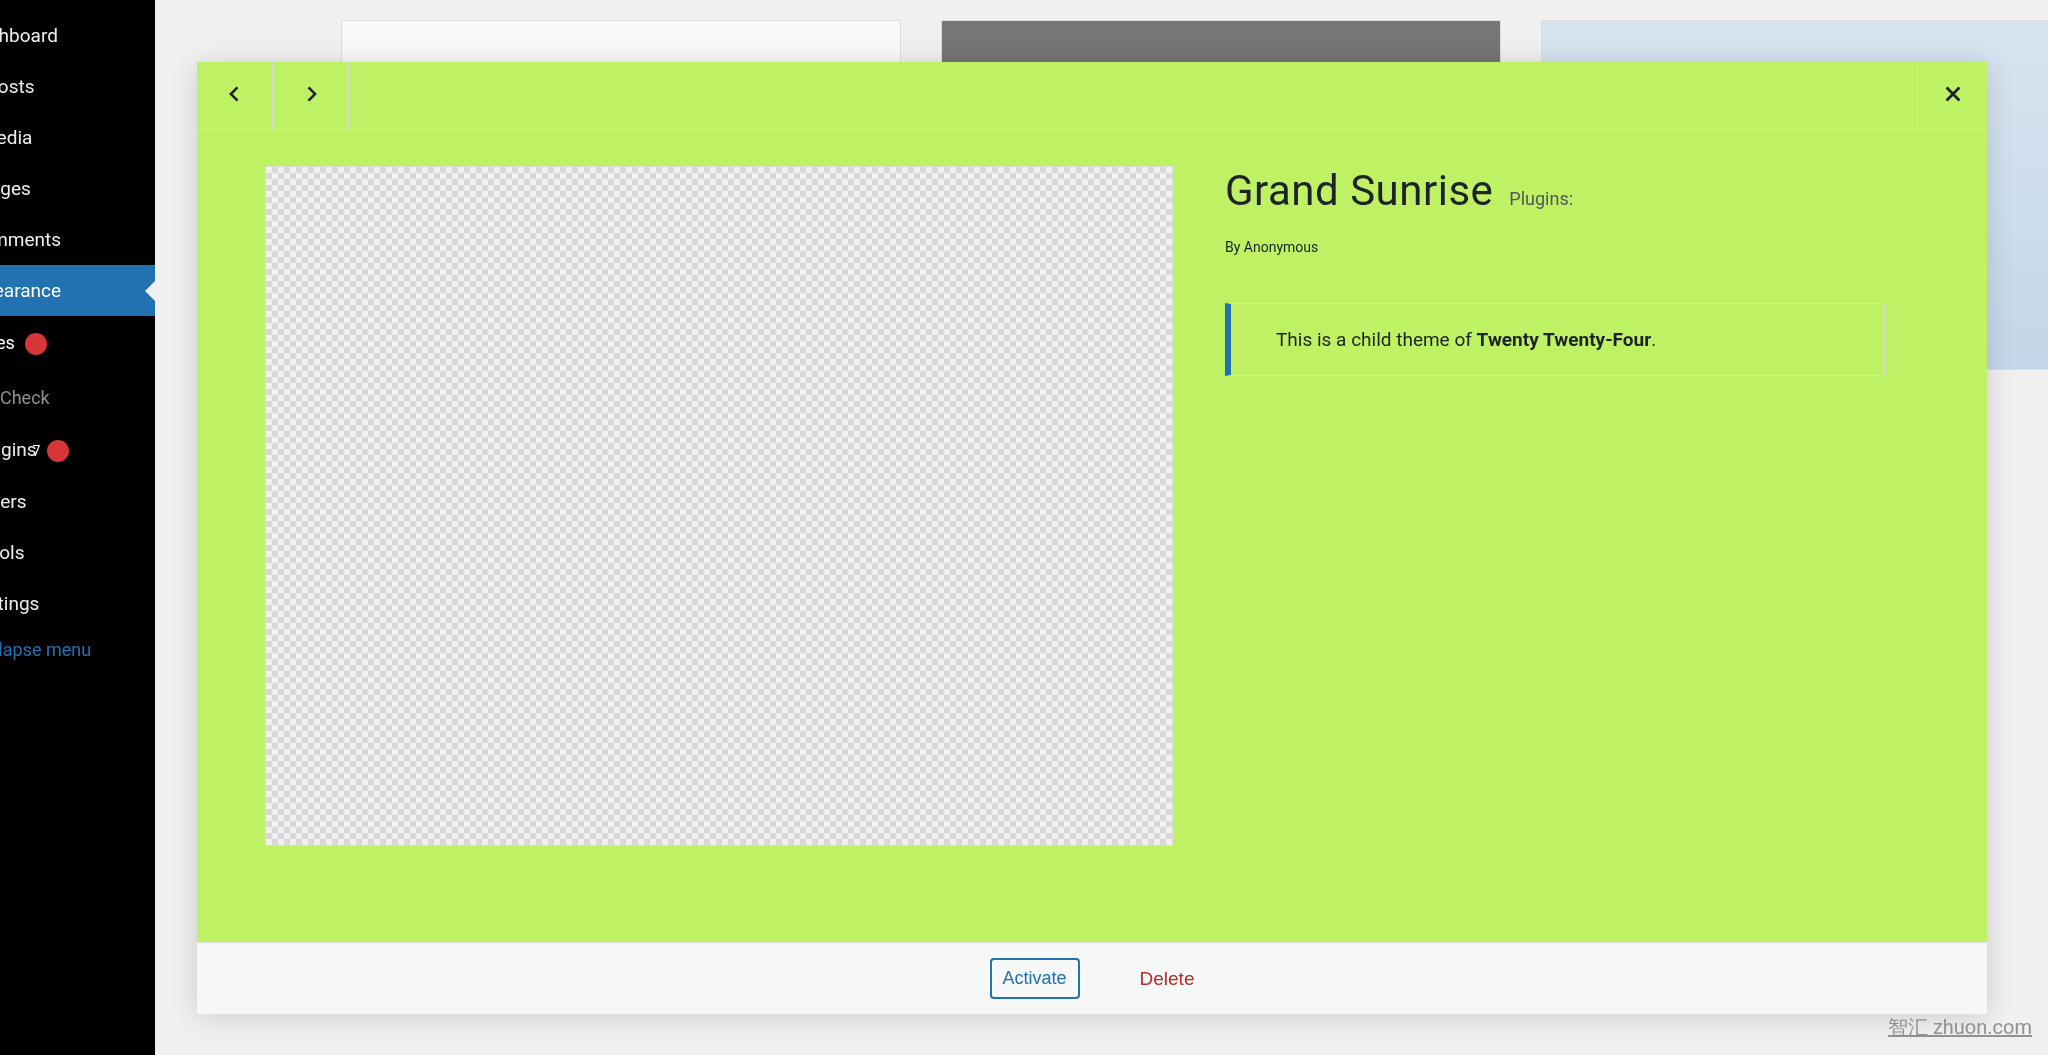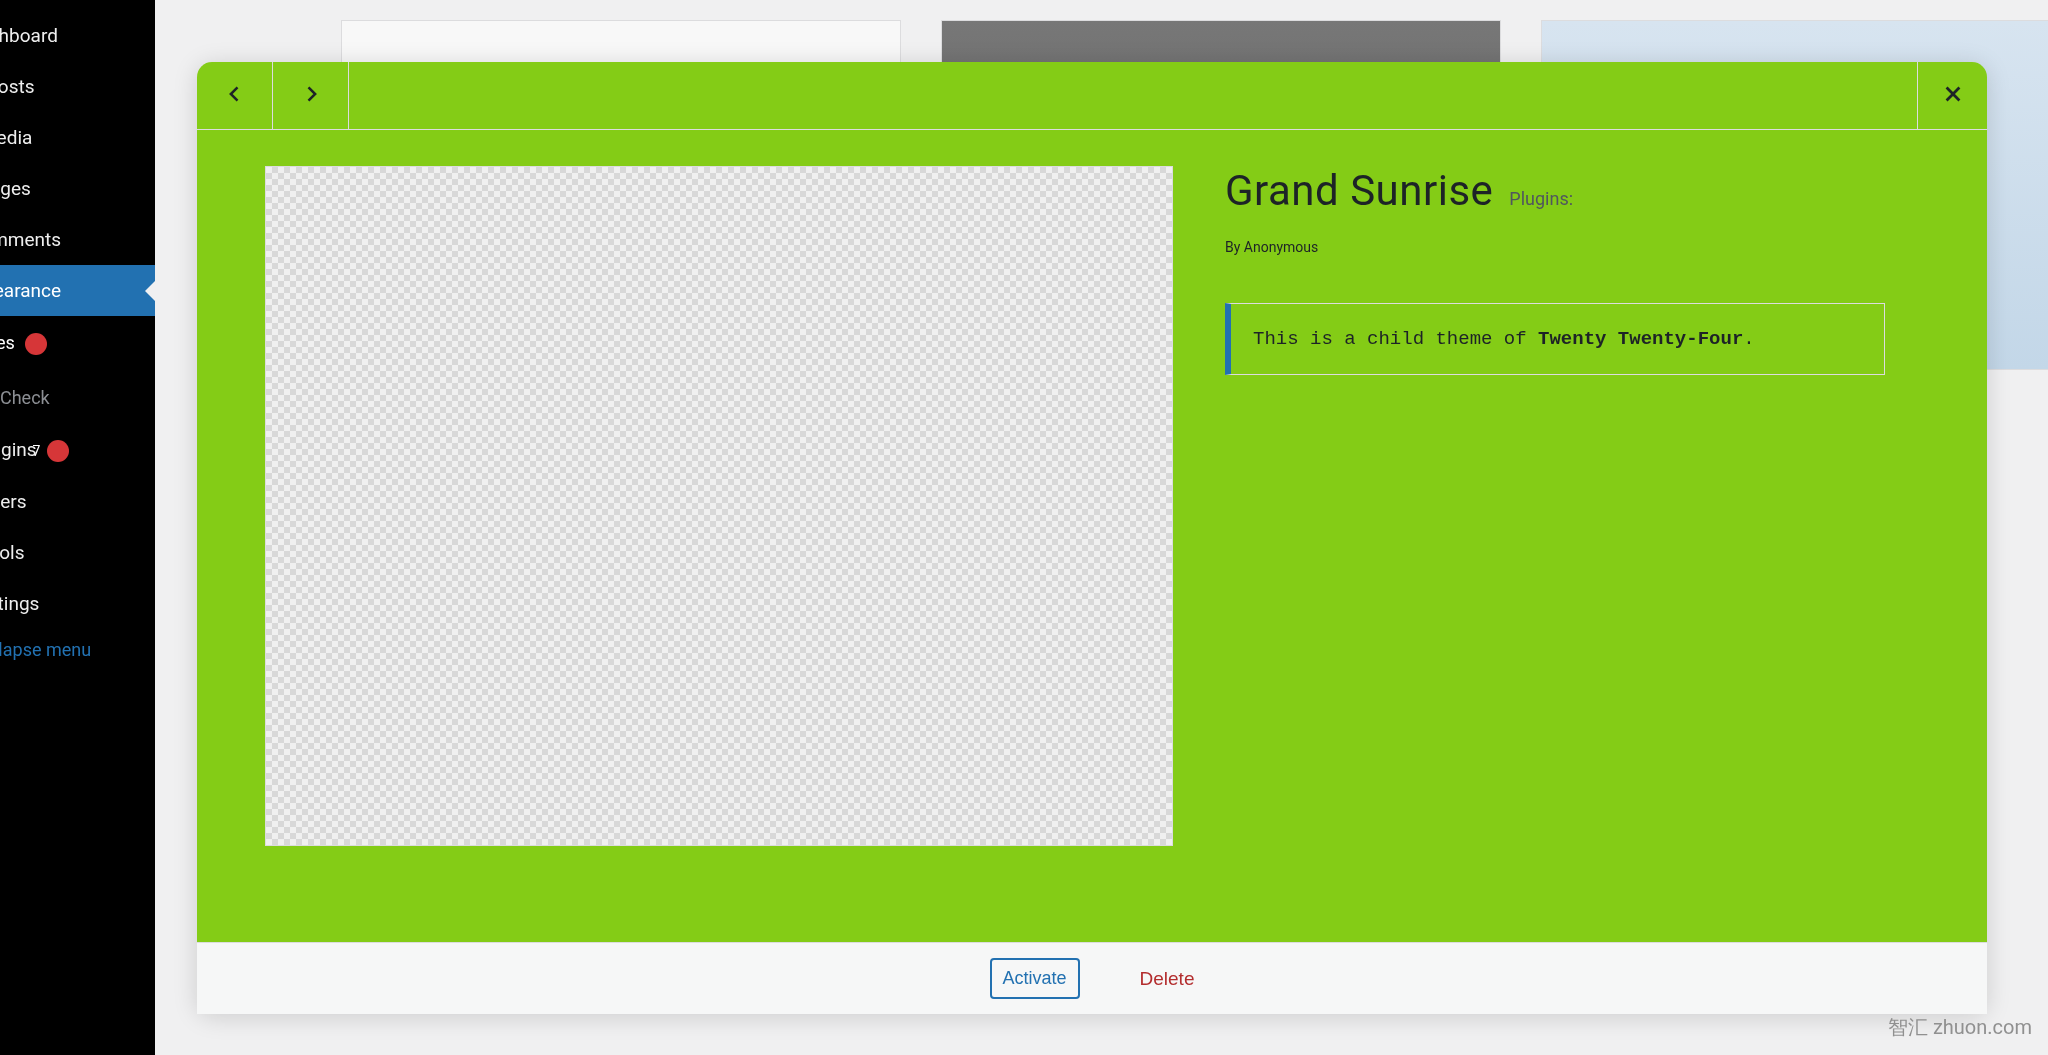--- a/index.html
+++ b/index.html
@@ -118,26 +118,25 @@
   background: linear-gradient(#d7e4f0, #c3d7e8);
 }
 
 
 .modal {
   position: absolute;
   left: 197px;
   top: 62px;
   width: 1790px;
   height: 952px;
-  background: #84cc16;
+  background: #bef264;
   box-shadow: 0 3px 25px rgba(0,0,0,0.15);
   display: flex;
   flex-direction: column;
   z-index: 100;
-  border-radius: 15px;
 }
 .modal-header {
   height: 68px;
   border-bottom: 1px solid #dcdcde;
   display: flex;
   align-items: stretch;
 }
 .nav-btn {
   width: 76px;
   display: flex;
@@ -198,25 +197,24 @@
   color: #50575e;
 }
 .theme-author {
   font-size: 14px;
   color: #1d2327;
   margin-bottom: 48px;
 }
 .notice {
   border: 1px solid #dcdcde;
   border-left: 6px solid #2271b1;
-  padding: 24px 22px;
+  padding: 24px 45px;
   font-size: 19px;
   color: #1d2327;
   max-width: 660px;
-  font-family: Liberation Mono, monospace;
 }
 .notice strong { font-weight: 700; }
 
 .modal-footer {
   height: 72px;
   border-top: 1px solid #dcdcde;
   background: #f6f7f7;
   display: flex;
   align-items: center;
   justify-content: center;
@@ -241,20 +239,21 @@
 }
 
 
 .watermark {
   position: absolute;
   right: 16px;
   bottom: 14px;
   font-size: 20px;
   color: #909090;
   z-index: 200;
+  text-decoration: underline;
 }
 </style>
 </head>
 <body>
 
 <div class="sidebar">
   <div class="menu-item" style="padding-left:0;text-indent:-34px;">Dashboard</div>
   <div class="menu-item" style="text-indent:-14px;">Posts</div>
   <div class="menu-item" style="text-indent:-20px;">Media</div>
   <div class="menu-item" style="text-indent:-22px;">Pages</div>

